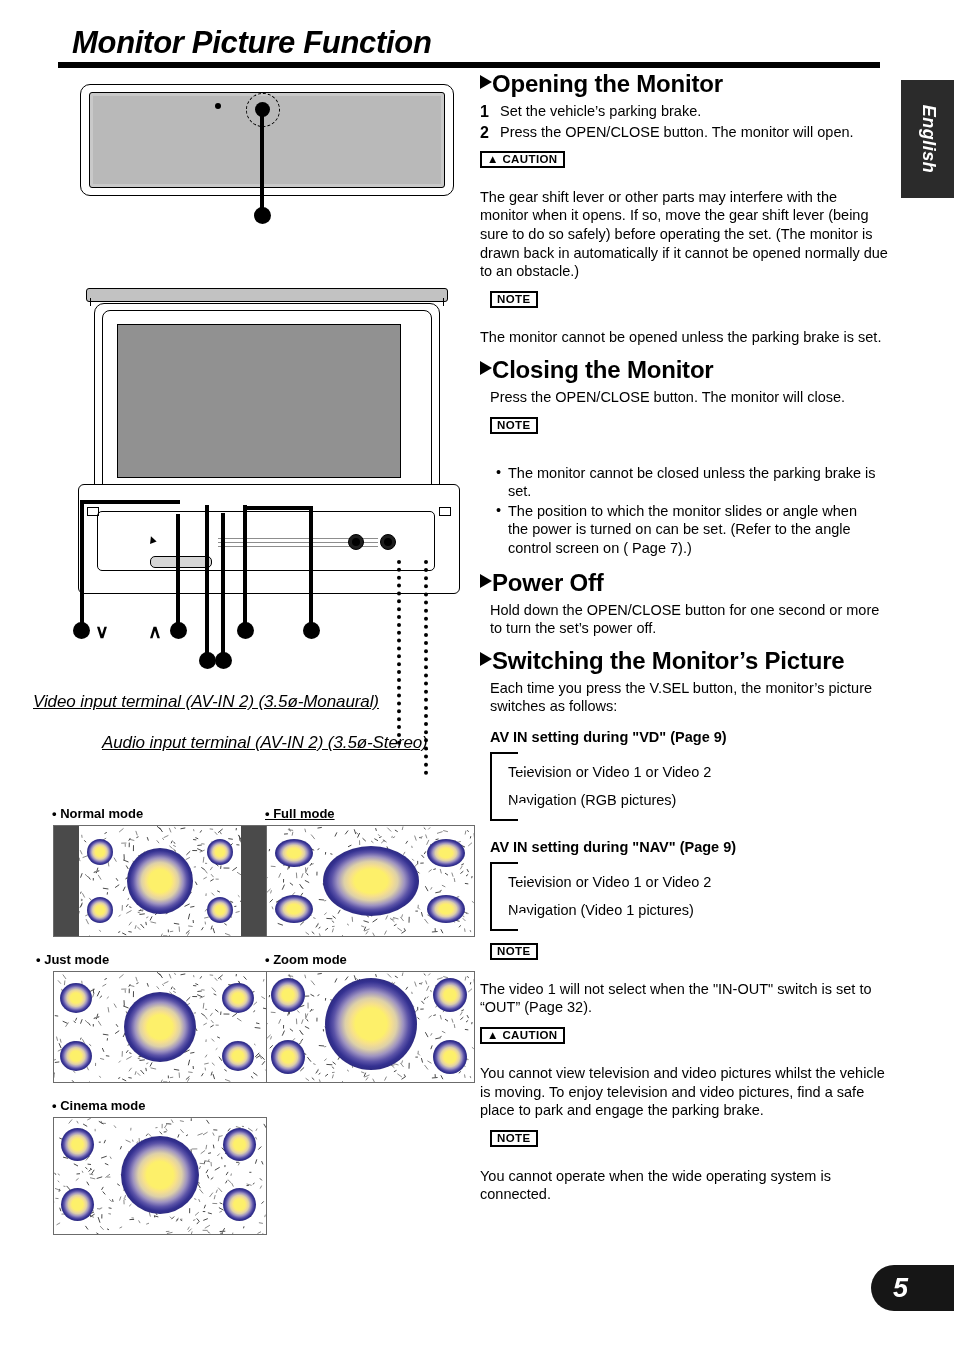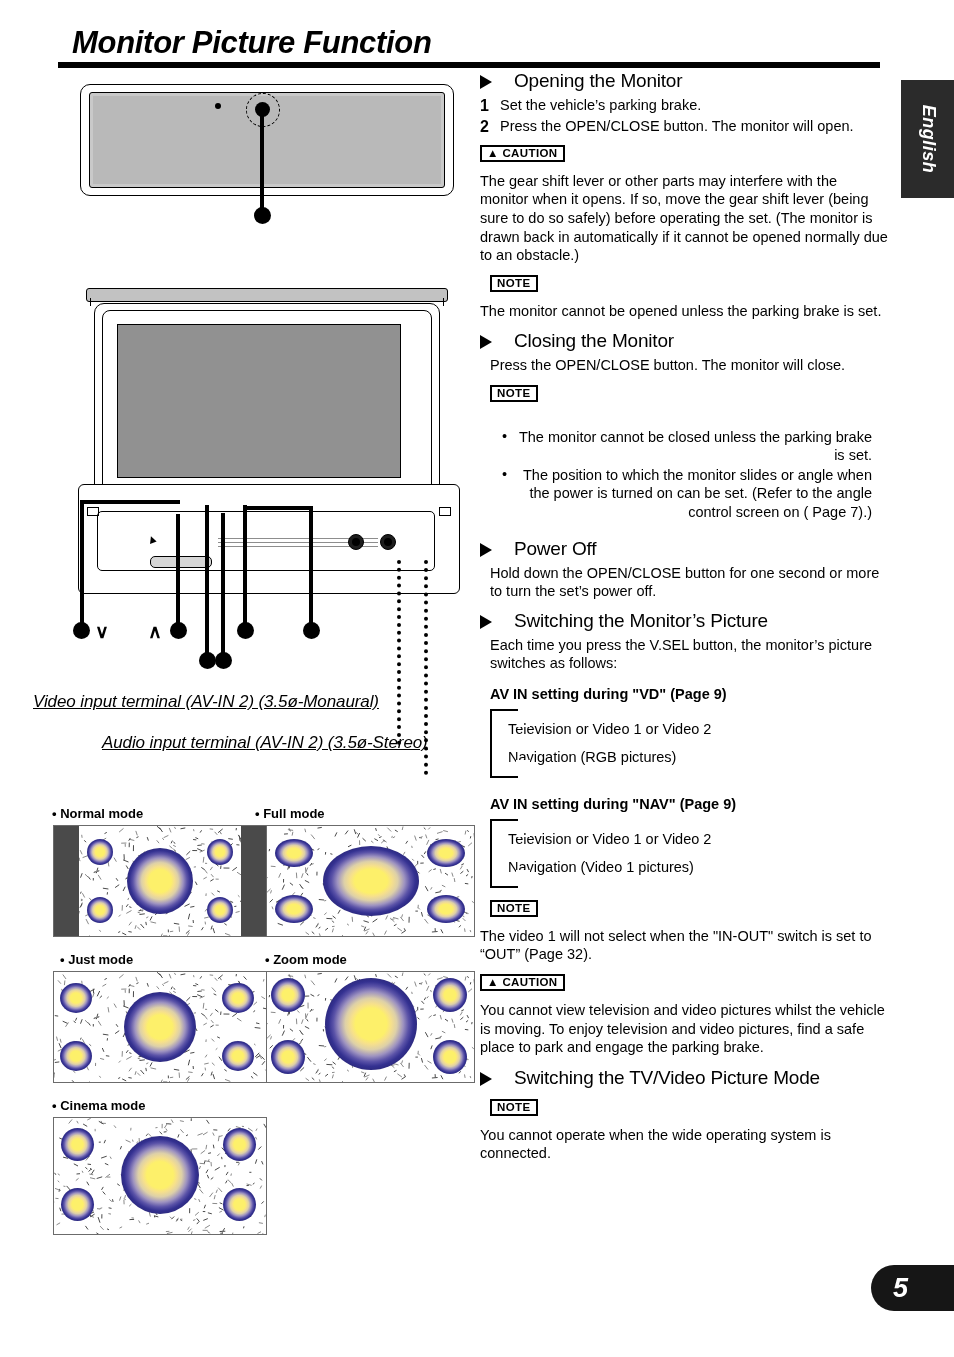--- a/index.html
+++ b/index.html
@@ -124,38 +124,38 @@
     background:radial-gradient(closest-side,
       #fdf06a 0%, #fdf06a 34%,
       #f6e08c 44%, #ddd0a8 56%,
       #9e93c0 70%, #5b53a8 82%,
       #343191 92%, #2d2a80 100%);
   }
 
   
   .right{position:absolute;left:480px;top:70px;width:408px;}
   .h2{
-    font-size:19px;font-weight:normal;margin:0 0 4px 0;position:relative;padding-left:34px;
+    font-size:24px;font-weight:bold;margin:0 0 4px 0;position:relative;padding-left:12px;
     letter-spacing:-0.2px;
   }
   .h2::before{
     content:"";position:absolute;left:0;top:5px;
     border-left:12px solid #000;border-top:7px solid transparent;border-bottom:7px solid transparent;
   }
   .step{display:flex;font-size:14.5px;line-height:1.28;margin-bottom:1px;}
   .step-n{font-weight:bold;font-size:16px;width:18px;flex:0 0 18px;text-align:left;}
   .step-t{flex:1;padding-left:2px;}
   .body{font-size:14.5px;line-height:1.28;margin:0 0 4px 0;}
   .body.indent{padding-left:10px;}
   .badge{
     display:inline-block;border:2px solid #000;padding:0px 5px 1px 5px;
-    font-size:11.5px;font-weight:bold;letter-spacing:0.4px;margin:6px 0 10px 0;
+    font-size:11.5px;font-weight:bold;letter-spacing:0.4px;margin:6px 0 20px 0;
   }
   .badge.note{margin-left:10px;}
-  .bullets{margin:16px;padding:0;list-style:none;font-size:14.5px;line-height:1.28;text-align:right;}
+  .bullets{margin:10px;padding:0;list-style:none;font-size:14.5px;line-height:1.28;}
   .bullets li{position:relative;padding-left:12px;margin-bottom:1px;}
   .bullets li::before{content:"\2022";position:absolute;left:0;top:-1px;}
   .subh{font-size:14.5px;font-weight:bold;margin:13px 0 7px 0;}
   .cycle{position:relative;margin:0 0 6px 0;padding:6px 0 6px 18px;}
   .cycle .brk{
     position:absolute;left:0;top:0;bottom:0;width:26px;
     border:2px solid #000;border-right:none;
   }
   .cycle .brk::before,.cycle .brk::after{
     content:"";position:absolute;left:24px;width:14px;height:2px;background:#fff;
@@ -537,21 +537,21 @@
         </div>
       <div class="bar" style="left:0;width:25px;"></div>
       <div class="bar" style="right:0;width:25px;"></div>
       <div class="blob" style="left:73px;top:22px;width:66px;height:66px;"></div>
       <div class="blob" style="left:33px;top:13px;width:26px;height:26px;"></div>
       <div class="blob" style="left:153px;top:13px;width:26px;height:26px;"></div>
       <div class="blob" style="left:33px;top:71px;width:26px;height:26px;"></div>
       <div class="blob" style="left:153px;top:71px;width:26px;height:26px;"></div>
     </div>
 
-    <div class="mode-label" style="left:255px;top:806px;">• Full mode</div>
+    <div class="mode-label" style="left:265px;top:806px;text-decoration:underline;">• Full mode</div>
     <div class="mode-box" style="left:266px;top:825px;width:207px;height:110px;">
       <div class="speckle">
           <svg width="207" height="110" style="position: absolute; left: 0px; top: 0px;">
             <line x1="86.0" y1="46.8" x2="81.8" y2="49.0" stroke="#4a4a4a" stroke-width="1"></line>
             <line x1="99.6" y1="89.4" x2="101.8" y2="91.0" stroke="#4a4a4a" stroke-width="1"></line>
             <line x1="22.9" y1="56.8" x2="26.0" y2="59.3" stroke="#4a4a4a" stroke-width="1"></line>
             <line x1="16.9" y1="22.1" x2="17.1" y2="27.0" stroke="#8a8a8a" stroke-width="1"></line>
             <line x1="22.2" y1="91.0" x2="17.9" y2="91.6" stroke="#4a4a4a" stroke-width="1"></line>
             <line x1="5.8" y1="73.3" x2="2.7" y2="76.3" stroke="#4a4a4a" stroke-width="1"></line>
             <line x1="107.4" y1="12.7" x2="111.0" y2="14.7" stroke="#4a4a4a" stroke-width="1"></line>
@@ -818,21 +818,21 @@
             <line x1="137.2" y1="102.3" x2="138.4" y2="104.8" stroke="#4a4a4a" stroke-width="1"></line>
           </svg>
         </div>
       <div class="blob" style="left:56px;top:20px;width:96px;height:70px;"></div>
       <div class="blob" style="left:8px;top:13px;width:38px;height:28px;"></div>
       <div class="blob" style="left:160px;top:13px;width:38px;height:28px;"></div>
       <div class="blob" style="left:8px;top:69px;width:38px;height:28px;"></div>
       <div class="blob" style="left:160px;top:69px;width:38px;height:28px;"></div>
     </div>
 
-    <div class="mode-label" style="left:60px;top:952px;">• Just mode</div>
+    <div class="mode-label" style="left:36px;top:952px;">• Just mode</div>
     <div class="mode-box" style="left:53px;top:971px;width:212px;height:110px;">
       <div class="speckle">
           <svg width="212" height="110" style="position: absolute; left: 0px; top: 0px;">
             <line x1="84.9" y1="71.1" x2="79.7" y2="71.6" stroke="#4a4a4a" stroke-width="1"></line>
             <line x1="150.0" y1="42.9" x2="153.3" y2="47.3" stroke="#8a8a8a" stroke-width="1"></line>
             <line x1="48.9" y1="62.2" x2="54.4" y2="63.0" stroke="#4a4a4a" stroke-width="1"></line>
             <line x1="54.0" y1="35.1" x2="54.9" y2="40.4" stroke="#8a8a8a" stroke-width="1"></line>
             <line x1="41.6" y1="90.9" x2="41.5" y2="94.0" stroke="#8a8a8a" stroke-width="1"></line>
             <line x1="124.1" y1="63.7" x2="128.1" y2="67.6" stroke="#4a4a4a" stroke-width="1"></line>
             <line x1="34.2" y1="29.5" x2="28.6" y2="31.6" stroke="#8a8a8a" stroke-width="1"></line>
@@ -1743,17 +1743,16 @@
       <div class="cycle-item">Television or Video 1 or Video 2</div>
       <div class="cycle-item">Navigation (Video 1 pictures)</div>
     </div>
 
     <div class="badge note">NOTE</div>
     <p class="body">The video 1 will not select when the "IN-OUT" switch is set to “OUT” (Page 32).</p>
     <div class="badge">▲ CAUTION</div>
     <p class="body">You cannot view television and video pictures whilst the vehicle is moving. To enjoy television and video pictures, find a safe place to park and engage the parking brake.</p>
 
     
-    <h2 class="h2" style="margin-top:10px;">Switching the TV/Video Picture Mode</h2>
     <div class="badge note">NOTE</div>
     <p class="body">You cannot operate when the wide operating system is connected.</p>
   </div>
 </div>
 
 </body></html>

